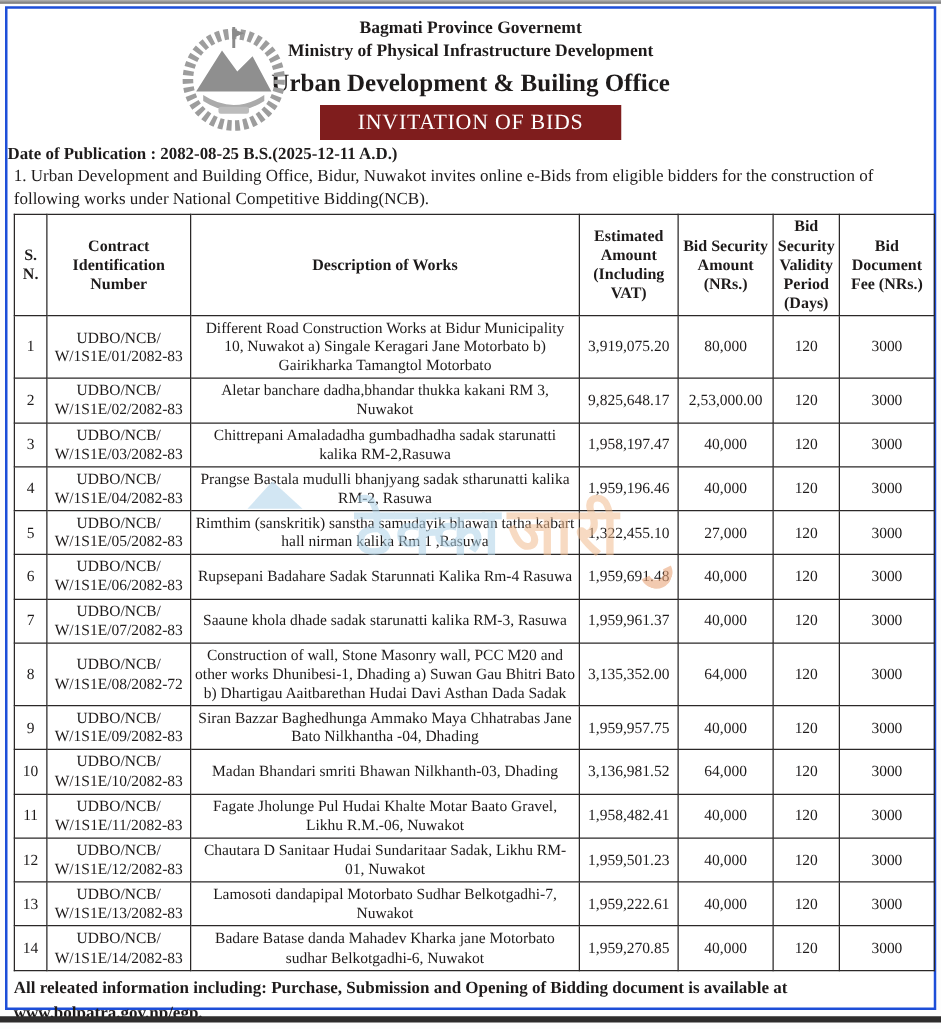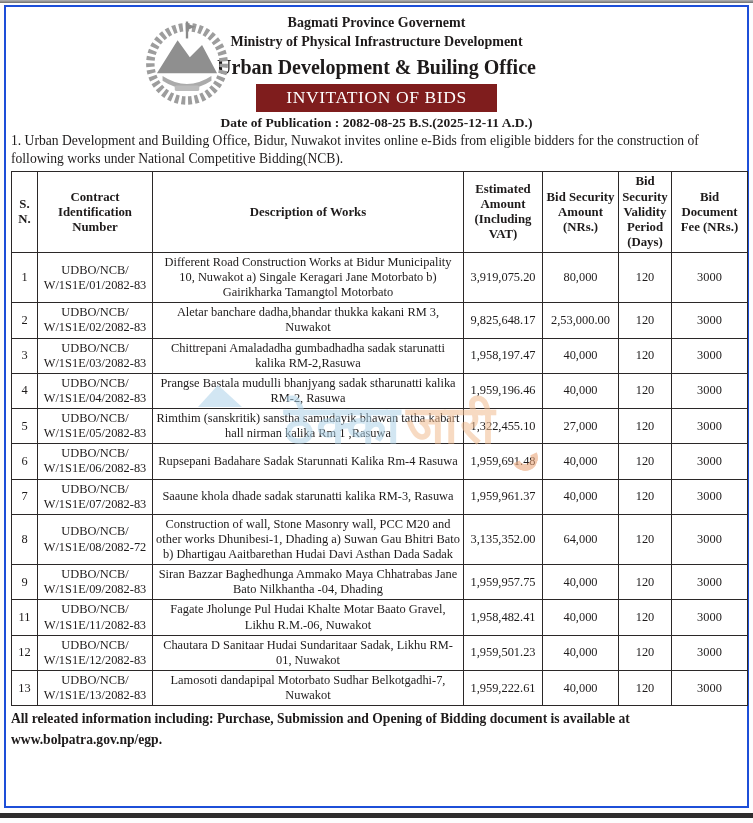--- a/index.html
+++ b/index.html
@@ -16,21 +16,21 @@
   
   .emblem { position:absolute; left:134px; top:6px; width:94px; height:96px; }
   .hdr { text-align:center; }
   .hdr-l1 { font-weight:bold; font-size:14px; line-height:1.3; }
   .hdr-l2 { font-weight:bold; font-size:14px; line-height:1.4; }
   .hdr-l3 { font-weight:bold; font-size:20px; line-height:1.3; margin-top:2px; }
   .hdr-l4 { font-weight:bold; font-size:13px; line-height:1.4; margin-top:1px; }
   .banner-wrap { text-align:center; margin-top:4px; }
   .banner { display:inline-block; background:#7f1d1d; color:#fff; font-weight:normal;
     font-size:17.5px; letter-spacing:.6px; padding:3px 30px 4px; }
-  .pub-date { text-align:center; font-weight:bold; font-size:13.5px; margin-top:3px; }
+  .pub-date { text-align:left; font-weight:bold; font-size:13.5px; margin-top:3px; }
   .intro { font-size:13.6px; line-height:1.35; padding:1px 5px 2px; }
 
   
   table { border-collapse:collapse; table-layout:fixed; width:736px; margin:1px 4px 0 5px; }
   col.c1{width:26px} col.c2{width:115px} col.c3{width:311px} col.c4{width:79px}
   col.c5{width:76px} col.c6{width:53px} col.c7{width:76px}
   th,td { border:1.6px solid #2b2828; text-align:center; vertical-align:middle;
     overflow:hidden; }
   th { font-size:12.8px; font-weight:bold; line-height:1.18; padding:2px 1px; }
   td { font-size:12.4px; line-height:1.22; padding:2px 3px; }
@@ -214,20 +214,32 @@
       <div class="contract-line">UDBO/NCB/</div>
       <div class="contract-line">W/1S1E/09/2082-83</div>
     </td>
     <td>Siran Bazzar Baghedhunga Ammako Maya Chhatrabas Jane Bato Nilkhantha -04, Dhading</td>
     <td class="c-amount">1,959,957.75</td>
     <td>40,000</td>
     <td>120</td>
     <td>3000</td>
   </tr>
 
+  <tr>
+    <td>10</td>
+    <td>
+      <div class="contract-line">UDBO/NCB/</div>
+      <div class="contract-line">W/1S1E/10/2082-83</div>
+    </td>
+    <td>Madan Bhandari smriti Bhawan Nilkhanth-03, Dhading</td>
+    <td class="c-amount">3,136,981.52</td>
+    <td>64,000</td>
+    <td>120</td>
+    <td>3000</td>
+  </tr>
 
   <tr>
     <td>11</td>
     <td>
       <div class="contract-line">UDBO/NCB/</div>
       <div class="contract-line">W/1S1E/11/2082-83</div>
     </td>
     <td>Fagate Jholunge Pul Hudai Khalte Motar Baato Gravel, Likhu R.M.-06, Nuwakot</td>
     <td class="c-amount">1,958,482.41</td>
     <td>40,000</td>
@@ -254,20 +266,32 @@
       <div class="contract-line">UDBO/NCB/</div>
       <div class="contract-line">W/1S1E/13/2082-83</div>
     </td>
     <td>Lamosoti dandapipal Motorbato Sudhar Belkotgadhi-7, Nuwakot</td>
     <td class="c-amount">1,959,222.61</td>
     <td>40,000</td>
     <td>120</td>
     <td>3000</td>
   </tr>
 
+  <tr>
+    <td>14</td>
+    <td>
+      <div class="contract-line">UDBO/NCB/</div>
+      <div class="contract-line">W/1S1E/14/2082-83</div>
+    </td>
+    <td>Badare Batase danda Mahadev Kharka jane Motorbato sudhar Belkotgadhi-6, Nuwakot</td>
+    <td class="c-amount">1,959,270.85</td>
+    <td>40,000</td>
+    <td>120</td>
+    <td>3000</td>
+  </tr>
 </tbody>
     </table>
 
     <div class="foot-note">All releated information including: Purchase, Submission and Opening of Bidding document is available at www.bolpatra.gov.np/egp.</div>
 
     <div class="wm-triangle"></div>
     <div class="watermark">
       <span class="wm-blue" style="color: rgb(174, 211, 232);">ठेक्का</span>
       <span class="wm-orange" style="color: rgb(242, 189, 146);">जारी</span>
     </div>

